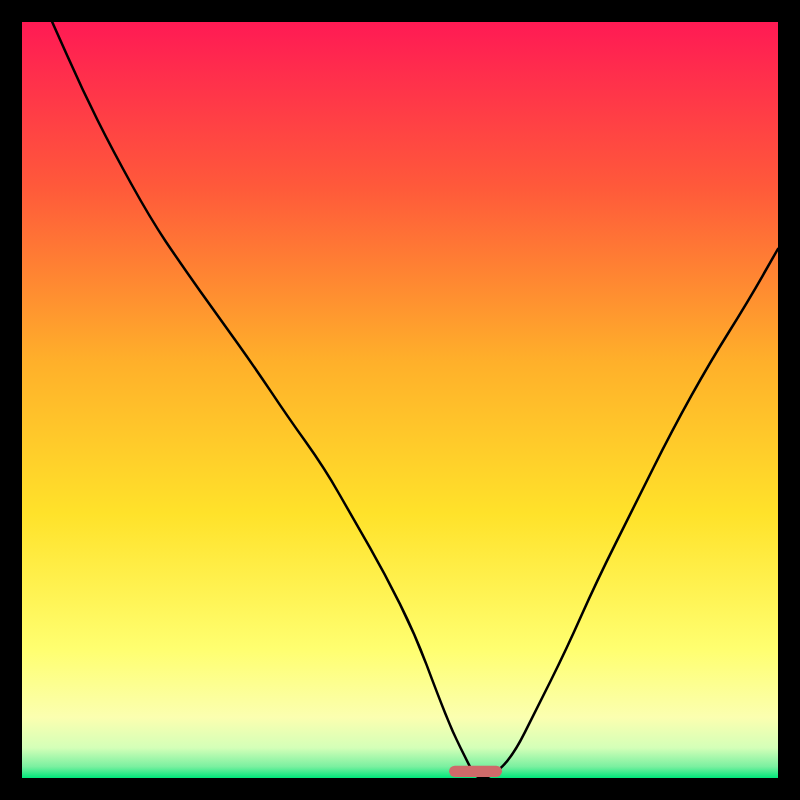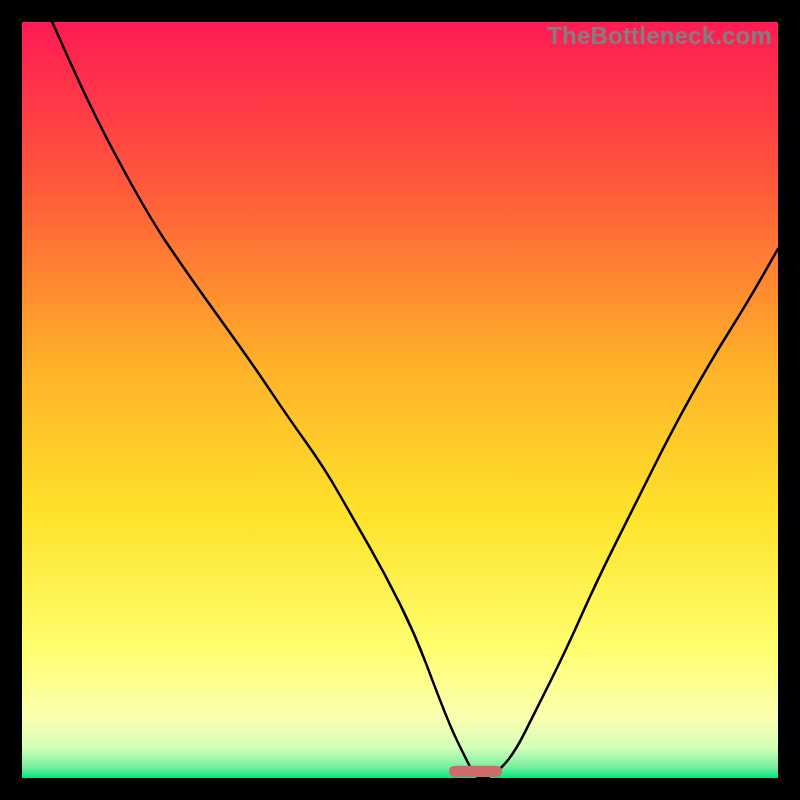--- a/index.html
+++ b/index.html
@@ -45,21 +45,20 @@
     stroke-linejoin: round;
   }
   .marker {
     fill: #cf6a6a;
   }
 </style>
 </head>
 <body>
 
 <div class="frame">
-  <div class="watermark">TheBottleneck.com</div>
 
   <svg class="plot" viewBox="0 0 756 756" preserveAspectRatio="none">
     <defs>
       <linearGradient id="bgGrad" x1="0" y1="0" x2="0" y2="1">
         <stop offset="0%" stop-color="#ff1a54"></stop>
         <stop offset="22%" stop-color="#ff5a3a"></stop>
         <stop offset="45%" stop-color="#ffb02a"></stop>
         <stop offset="65%" stop-color="#ffe22a"></stop>
         <stop offset="83%" stop-color="#ffff70"></stop>
         <stop offset="92%" stop-color="#fbffb0"></stop>

